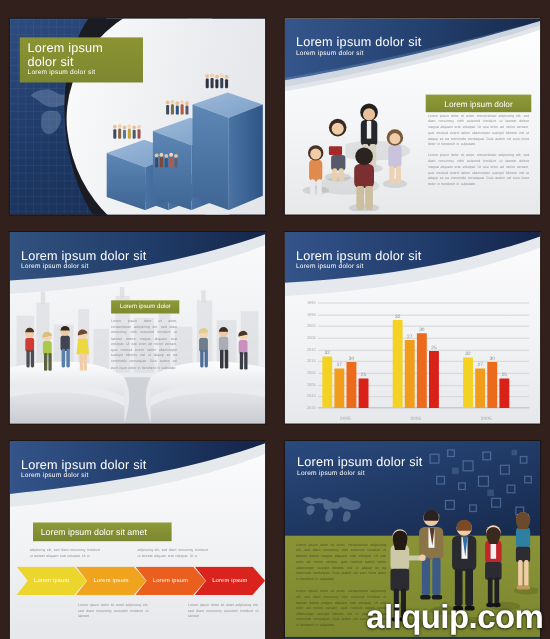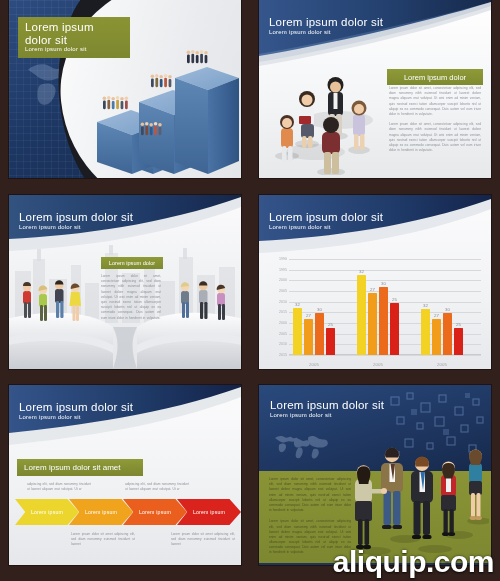--- a/index.html
+++ b/index.html
@@ -10,21 +10,21 @@
     overflow: hidden;
   }
   .sheet {
     position: relative;
     width: 500px; height: 581px;
     background: #31201b;
     display: grid;
     grid-template-columns: 250px 250px;
     grid-template-rows: 195px 190px 196px;
   }
-  .cell { position: relative; display: flex; align-items: flex-start; justify-content: center; }
+  .cell { position: relative; display: flex; align-items: flex-end; justify-content: center; }
   .slide {
     position: relative;
     width: 232px; height: 178px;
     overflow: hidden;
     background: #fff;
     box-shadow: 0 0 0 1px rgba(0,0,0,0.35);
   }
   .r2 .slide { height: 174px; }
   .r3 .slide { height: 180px; }
 
@@ -117,21 +117,21 @@
   }
   .chart .xlab {
     position: absolute; bottom: 2px; font-size: 4.4px; color: #a2a4aa;
     width: 30px; text-align: center;
   }
   .chart .baseline { position: absolute; left: 0; right: 0; bottom: 0; height: 1px; background: #c8cacf; }
 
   
   .s5 { background: linear-gradient(180deg,#fcfcfd 0%,#f0f1f3 60%,#e5e7ea 100%); }
   .s5 .greenbar {
-    position: absolute; left: 8px; top: 74px; width: 126px;
+    position: absolute; left: 21px; top: 74px; width: 126px;
     background: linear-gradient(180deg,#8f9a38,#7b8630);
     color: #fff; font-size: 8px; padding: 4px 7px;
   }
   .arrow-row { position: absolute; left: 6px; top: 114px; width: 222px; height: 26px; }
   .arrow {
     position: absolute; top: 0; height: 26px; width: 64px;
     display: flex; align-items: center; justify-content: center;
     clip-path: polygon(0 0, 82% 0, 100% 50%, 82% 100%, 0 100%, 16% 50%);
     color: #fff; font-size: 5.2px; letter-spacing: .2px;
   }

